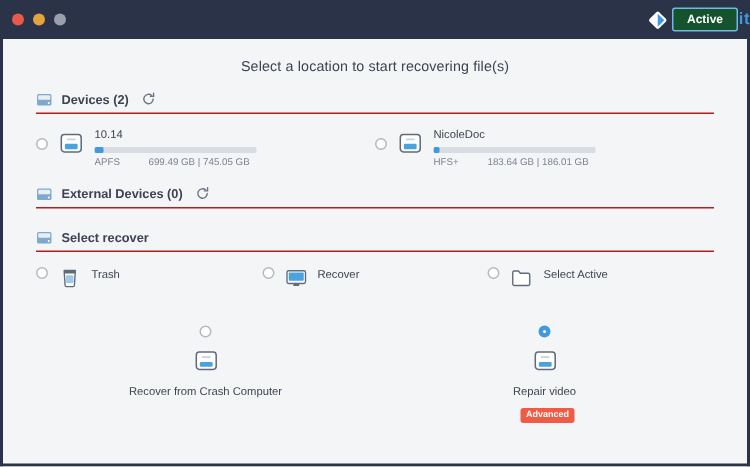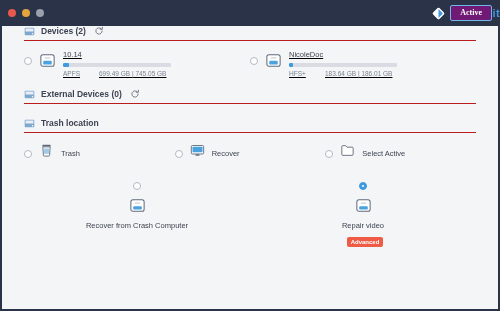--- a/index.html
+++ b/index.html
@@ -66,29 +66,28 @@
     letter-spacing: .4px;
     color: #ffffff;
     font-weight: bold;
   }
   .brand-text .accent { color: #3f9ae0; }
 
   .active-badge {
     position: absolute;
     right: 8px;
     top: 5px;
-    background: #701a75;
+    background: #14532d;
     color: #ffffff;
     font-size: 8px;
     font-weight: bold;
     padding: 3px 9px 3px 9px;
     border-radius: 2px;
     line-height: 1;
     border: 1px solid #6fb8e8;
-    font-family: Liberation Serif, serif;
   }
 
   
   .content-frame {
     flex: 1 1 auto;
     background: #f4f5f7;
     border-left: 2px solid #2b3349;
     border-right: 2px solid #2b3349;
     border-bottom: 2px solid #2b3349;
     overflow: hidden;
@@ -159,21 +158,21 @@
     content: "";
     position: absolute;
     left: 2px; top: 2px;
     width: 2px; height: 2px;
     border-radius: 50%;
     background: #ffffff;
   }
 
   .disk-icon { width: 17px; height: 17px; flex: 0 0 17px; margin-top: 2px; display:block; }
 
-  .device-info { flex: 1 1 auto; min-width: 0; text-decoration: underline; }
+  .device-info { flex: 1 1 auto; min-width: 0; }
   .device-name {
     font-size: 7.5px;
     color: #3d4352;
     line-height: 10px;
     white-space: nowrap;
     overflow: hidden;
   }
   .bar-track {
     height: 4px;
     background: #d9dde3;
@@ -198,21 +197,21 @@
   .device-meta .fs { min-width: 20px; }
 
   
   .loc-grid {
     display: flex;
     padding-top: 10px;
   }
   .loc-cell {
     width: 33.333%;
     display: flex;
-    align-items: flex-end;
+    align-items: flex-start;
     gap: 7px;
   }
   .loc-cell .radio { margin-top: 0; }
   .loc-icon { width: 15px; height: 15px; flex: 0 0 15px; display:block; }
   .loc-label { font-size: 7.5px; color: #3d4352; }
 
   
   .adv-grid {
     display: flex;
     padding-top: 10px;
@@ -260,20 +259,21 @@
         <path d="M8 2.6 L13.4 8 L8 13.4 Z" fill="#3f9ae0"></path>
       </svg>
       <span class="brand-text"><span>recover</span><span class="accent">it</span></span>
     </div>
 
     <div class="active-badge">Active</div>
   </div>
 
   <div class="content-frame">
 
+    <div class="page-title">Select a location to start recovering file(s)</div>
 
     <div class="section">
       <div class="section-head">
         <svg class="sec-icon" viewBox="0 0 16 16">
           <rect x="1" y="2.5" width="14" height="11" rx="1.5" fill="#7fa8cf"></rect>
           <rect x="2.2" y="3.7" width="11.6" height="4.4" rx="0.8" fill="#e9eef4"></rect>
           <circle cx="12.4" cy="11.2" r="1" fill="#ffffff"></circle>
         </svg>
         <span class="sec-label">Devices (2)</span>
         <svg class="refresh-btn" viewBox="0 0 16 16">
@@ -344,21 +344,21 @@
 
     <div class="spacer-md"></div>
 
     <div class="section">
       <div class="section-head">
         <svg class="sec-icon" viewBox="0 0 16 16">
           <rect x="1" y="2.5" width="14" height="11" rx="1.5" fill="#7fa8cf"></rect>
           <rect x="2.2" y="3.7" width="11.6" height="4.4" rx="0.8" fill="#e9eef4"></rect>
           <circle cx="12.4" cy="11.2" r="1" fill="#ffffff"></circle>
         </svg>
-        <span class="sec-label">Trash location</span>
+        <span class="sec-label">Select recover</span>
       </div>
 
       <div class="loc-grid">
 
         <div class="loc-cell">
           <span class="radio"></span>
           <svg class="loc-icon" viewBox="0 0 18 18">
             <rect x="4" y="2.2" width="10" height="2" rx="0.6" fill="#5f6b7a"></rect>
             <path d="M4.6 4.6 h8.8 l-0.7 10.2 a1 1 0 0 1 -1 0.9 h-5.4 a1 1 0 0 1 -1 -0.9 z" fill="#ffffff" stroke="#5f6b7a" stroke-width="1.1"></path>
             <rect x="6" y="6.6" width="6" height="6.2" rx="0.6" fill="#9ec9e8"></rect>

